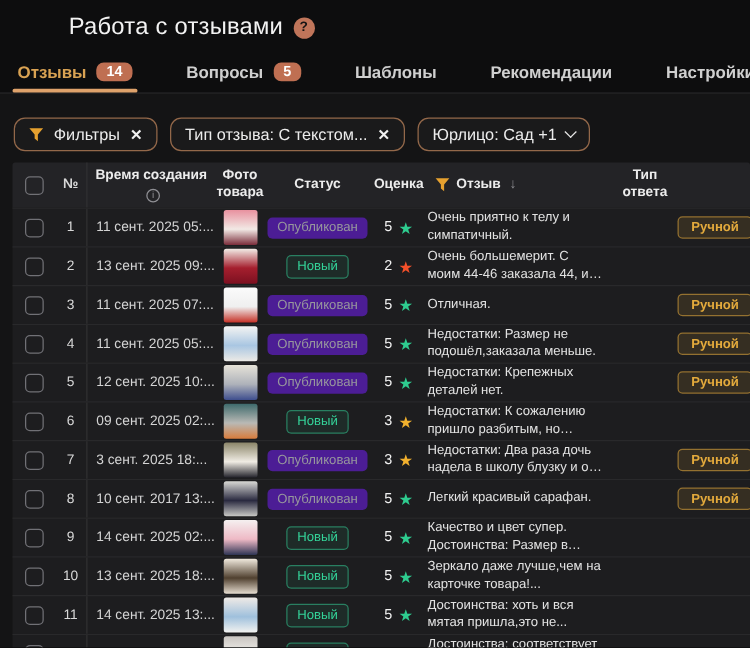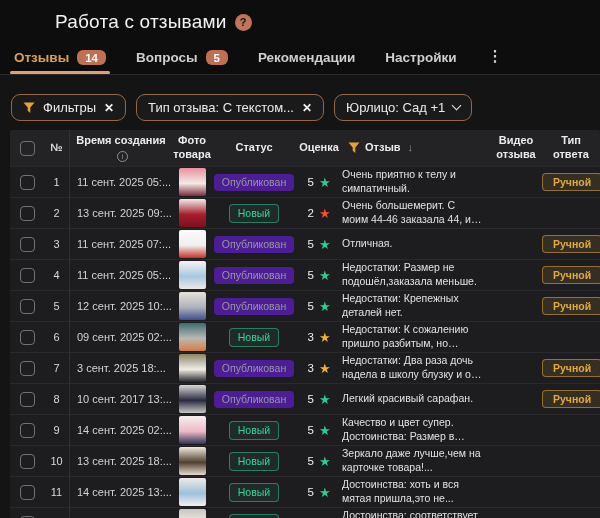--- a/index.html
+++ b/index.html
@@ -10,21 +10,21 @@
     font-family:"Liberation Sans", sans-serif;
   }
   
   .title-row { display:flex; align-items:center; gap:8px; padding:11px 0 0 11px; }
   .page-title { font-size:19px; font-weight:500; color:#f2f2f2; letter-spacing:.2px;margin-left:44px; }
   .help-icon {
     width:17px; height:17px; border-radius:50%; background:#c0755a; color:#141414;
     font-size:11px; font-weight:bold; display:flex; align-items:center; justify-content:center;
   }
   
-  .tab-bar { display:flex; align-items:flex-end; gap:28px; padding:14px 12px 0 13px; position:relative; }
+  .tab-bar { display:flex; align-items:flex-end; gap:41px; padding:14px 12px 0 13px; position:relative; }
   .tab { display:flex; align-items:center; gap:8px; padding:2px 1px 9px; cursor:pointer; position:relative; }
   .tab-label { font-size:13.5px; font-weight:600; color:#cfcfcf; }
   .tab.active .tab-label { color:#d9a253; }
   .tab.active::after {
     content:""; position:absolute; left:-3px; right:-3px; bottom:0; height:3px;
     background:#dfa26b; border-radius:2px; z-index:2;
   }
   .tab-badge {
     background:#bf6f52; color:#fff; font-size:11.5px; font-weight:700;
     padding:1.5px 8px; border-radius:6px;
@@ -102,20 +102,23 @@
 
   <div class="tab active">
         <span class="tab-label">Отзывы</span>
         <span class="tab-badge">14</span>
       </div>
       <div class="tab">
         <span class="tab-label">Вопросы</span>
         <span class="tab-badge">5</span>
       </div>
       <div class="tab">
+        <span class="tab-label">Шаблоны</span>
+      </div>
+      <div class="tab">
         <span class="tab-label">Рекомендации</span>
       </div>
       <div class="tab">
         <span class="tab-label">Настройки</span>
       </div>
       <div class="more-dots">⋮</div>
     </div>
   <div class="tab-divider"></div>
 
   <div class="content">
@@ -151,21 +154,20 @@
         <div class="th">Фото товара</div>
         <div class="th">Статус</div>
         <div class="th">Оценка</div>
         <div class="th th-review">
           <svg class="funnel" viewBox="0 0 12 12">
               <path d="M0.5 0.5h11L7.3 5.6V11L4.7 8.7V5.6Z" fill="#e6a12f"></path>
             </svg>
           <span>Отзыв</span>
           <span class="sort-arrow">↓</span>
         </div>
-        <div class="th" style="padding:0 4px;">Видео отзыва</div>
         <div class="th" style="padding:0 6px;">Тип ответа</div>
       </div>
       <div class="tbody">
 
       <div class="tr">
             <div class="cell">
               <div class="checkbox"></div>
             </div>
             <div class="cell cell-num">1</div>
             <div class="cell created">11 сент. 2025 05:...</div>

